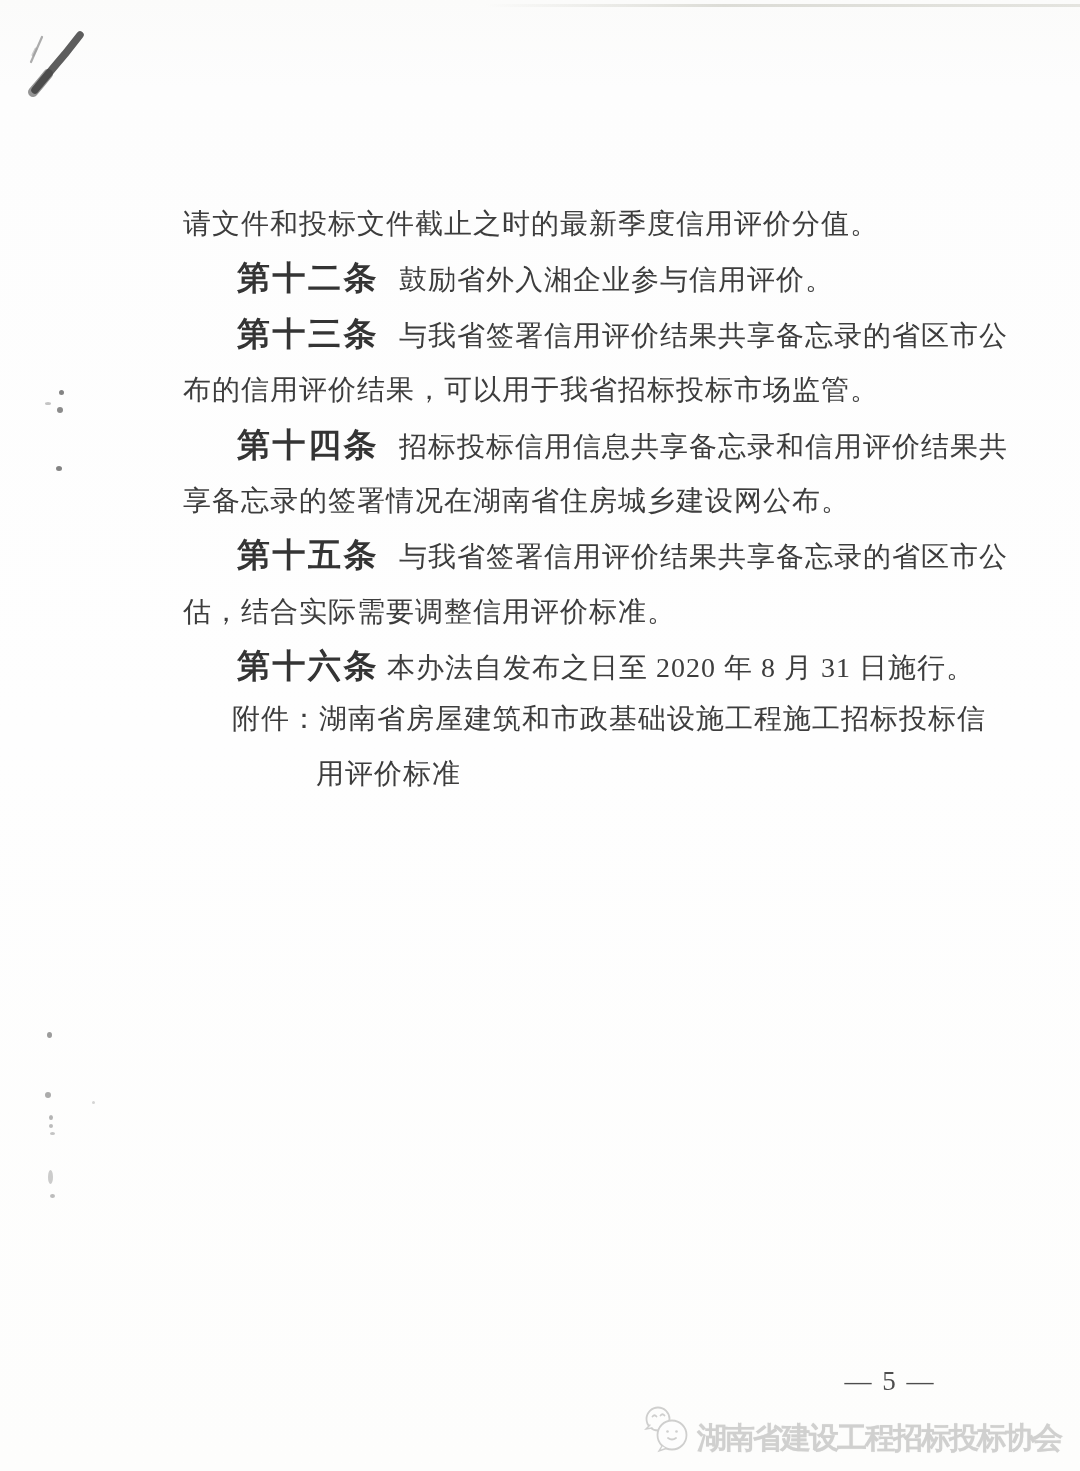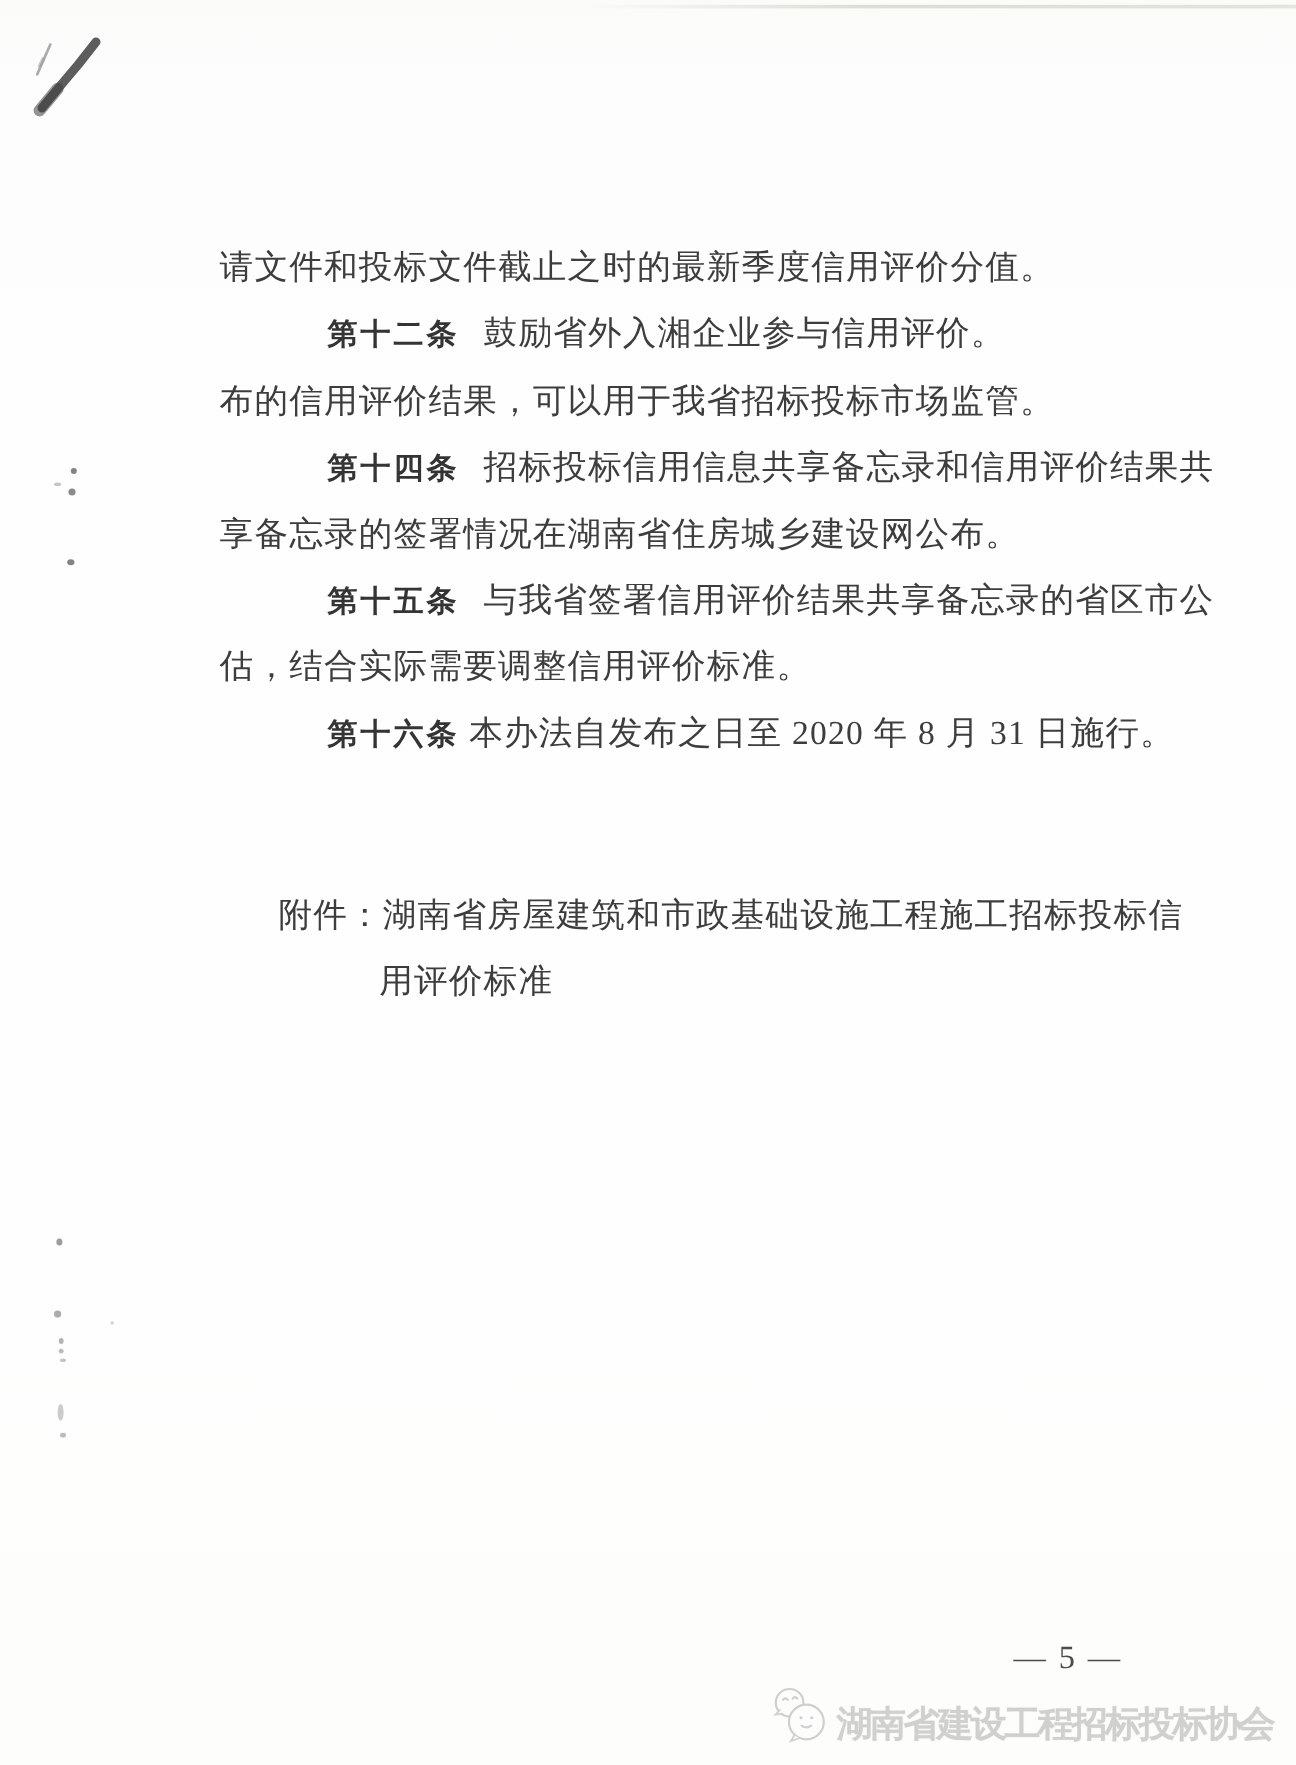--- a/index.html
+++ b/index.html
@@ -36,31 +36,30 @@
     height: 55.4px;
     line-height: 55.4px;
     font-size: 28px;
     letter-spacing: 1px;
     white-space: nowrap;
   }
   .line.indent { padding-left: 54px; }
   .head {
     font-weight: bold;
     color: #343434;
-    font-size: 25px;
+    font-size: 33px;
     letter-spacing: 2.5px;
     margin-right: 20px;
-    margin-left: 36px;
   }
   .head.narrow { margin-right: 8px; }
   
   .attachment {
     position: absolute;
     left: 183px;
-    top: 736px;
+    top: 691px;
     width: 860px;
     font-size: 28px;
     letter-spacing: 1px;
   }
   .attachment .line1 { padding-left: 49px; height: 55.4px; line-height: 55.4px; white-space: nowrap; }
   .attachment .line2 { padding-left: 133px; height: 55.4px; line-height: 55.4px; white-space: nowrap; }
   
   .page-number {
     position: absolute;
     left: 820px; top: 1366px; width: 140px;
@@ -106,20 +105,21 @@
   <svg class="pen-mark" viewBox="0 0 80 80">
     <path d="M 15 68 Q 28 52 45 32 L 60 13" fill="none" stroke="#474747" stroke-width="7.5" stroke-linecap="round" opacity="0.88"></path>
     <path d="M 13 70 Q 20 62 28 52" fill="none" stroke="#3e3e3e" stroke-width="10" stroke-linecap="round" opacity="0.55"></path>
     <path d="M 11 40 L 22 15" fill="none" stroke="#8a8a8a" stroke-width="2.2" stroke-linecap="round" opacity="0.7"></path>
     <path d="M 13 33 L 16 27" fill="none" stroke="#9a9a9a" stroke-width="3" stroke-linecap="round" opacity="0.5"></path>
   </svg>
 
   <div class="doc-body">
       <div class="line"><span>请文件和投标文件截止之时的最新季度信用评价分值。</span></div>
       <div class="line indent"><span class="head">第十二条</span><span>鼓励省外入湘企业参与信用评价。</span></div>
+      <div class="line indent"><span class="head">第十三条</span><span>与我省签署信用评价结果共享备忘录的省区市公</span></div>
       <div class="line"><span>布的信用评价结果，可以用于我省招标投标市场监管。</span></div>
       <div class="line indent"><span class="head">第十四条</span><span>招标投标信用信息共享备忘录和信用评价结果共</span></div>
       <div class="line"><span>享备忘录的签署情况在湖南省住房城乡建设网公布。</span></div>
       <div class="line indent"><span class="head">第十五条</span><span>与我省签署信用评价结果共享备忘录的省区市公</span></div>
       <div class="line"><span>估，结合实际需要调整信用评价标准。</span></div>
       <div class="line indent"><span class="head narrow">第十六条</span><span>本办法自发布之日至 2020 年 8 月 31 日施行。</span></div>
     </div>
 
   <div class="attachment">
     <div class="line1">附件：湖南省房屋建筑和市政基础设施工程施工招标投标信</div>

